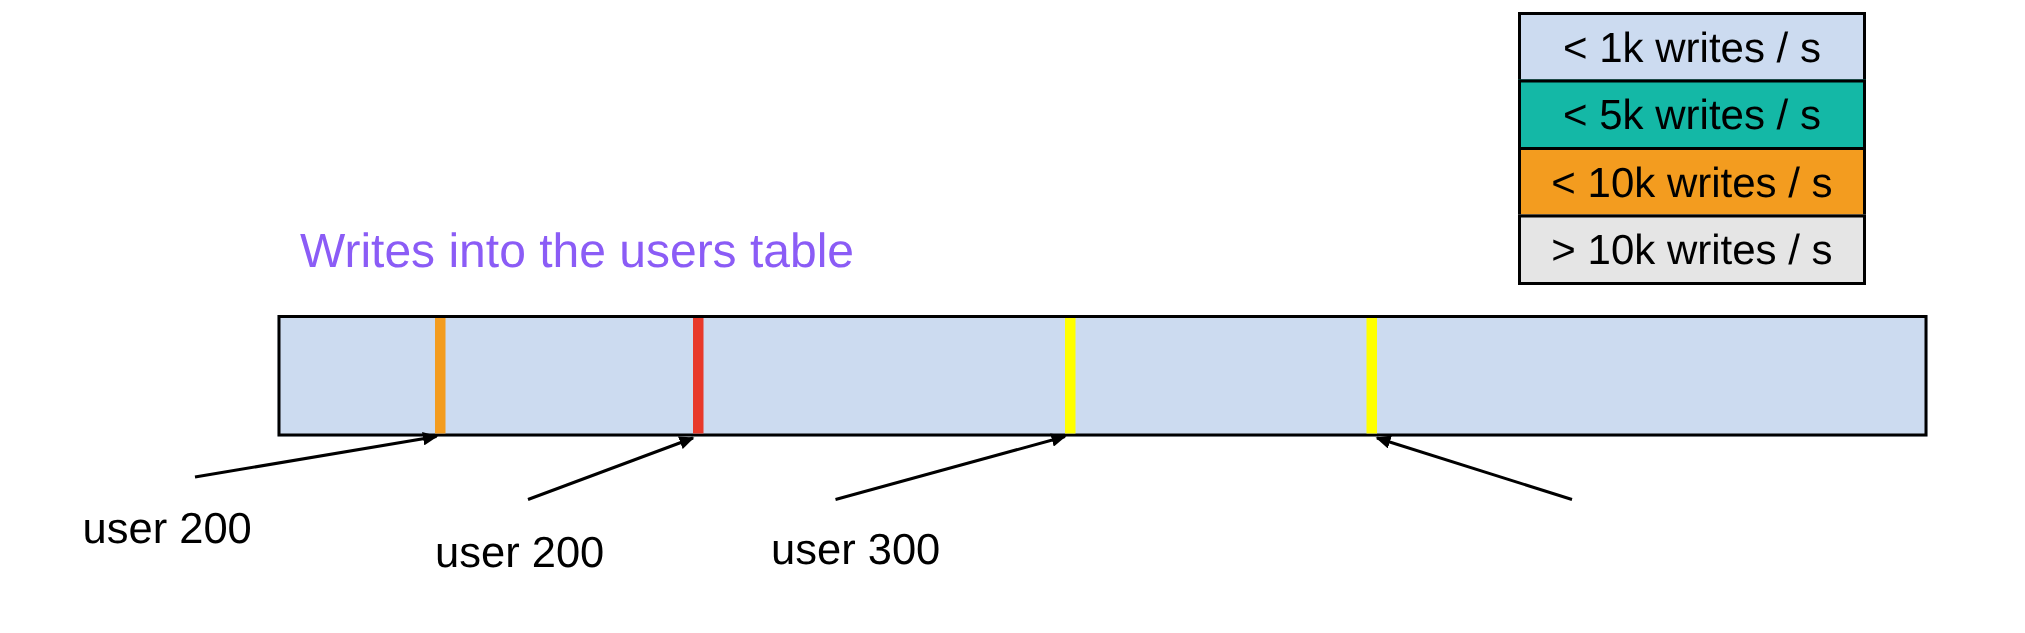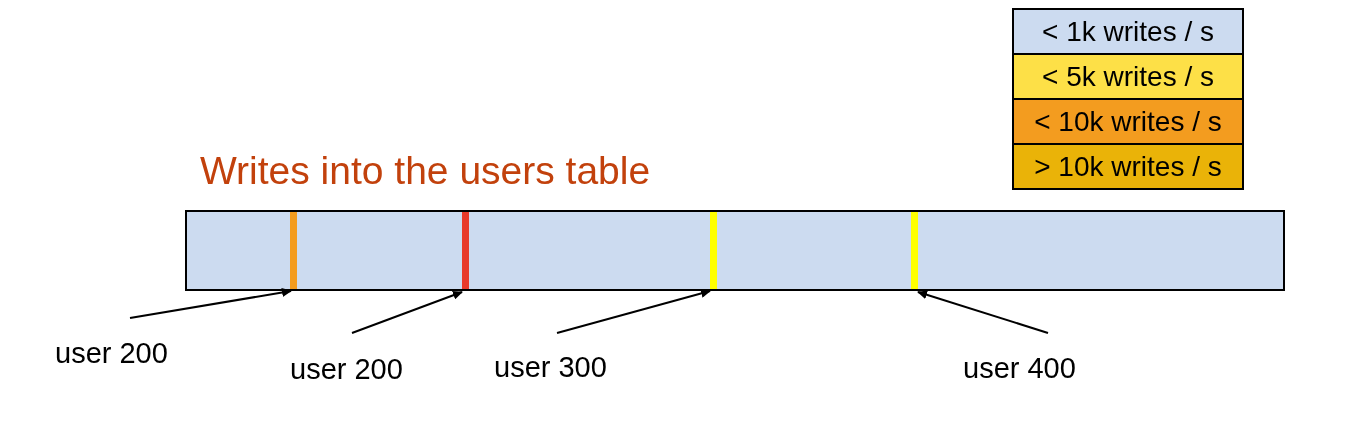--- a/index.html
+++ b/index.html
@@ -12,22 +12,22 @@
     position: relative;
     width: 1350px;
     height: 422px;
     background: #ffffff;
     overflow: hidden;
   }
   .title {
     position: absolute;
     left: 200px;
     top: 149px;
-    font-size: 39px;
-    color: #c2410c;
+    font-size: 32px;
+    color: #8b5cf6;
     white-space: nowrap;
   }
   .legend {
     position: absolute;
     left: 1012px;
     top: 8px;
     width: 232px;
     border-radius: 18px;
   }
   .legend-row {
@@ -72,35 +72,35 @@
     pointer-events: none;
   }
   .user-label {
     position: absolute;
     font-size: 29px;
     color: #000000;
     white-space: nowrap;
   }
   .user-label-1 { left: 55px;  top: 337px; }
   .user-label-2 { left: 290px; top: 353px; }
-  .user-label-3 { left: 494px; top: 351px; }
+  .user-label-3 { left: 514px; top: 351px; }
   .user-label-4 { left: 963px; top: 352px; }
 </style>
 </head>
 <body>
 
 <div class="canvas">
 
   <div class="title">Writes into the users table</div>
 
   <div class="legend">
     <div class="legend-row" style="background: rgb(204, 219, 240);">&lt; 1k writes / s</div>
-    <div class="legend-row" style="background: #fde047;">&lt; 5k writes / s</div>
+    <div class="legend-row" style="background: #14b8a6;">&lt; 5k writes / s</div>
     <div class="legend-row" style="background: rgb(243, 156, 31); text-align: center;">&lt; 10k writes / s</div>
-    <div class="legend-row" style="background: #eab308;">&gt; 10k writes / s</div>
+    <div class="legend-row" style="background: #e5e5e5;">&gt; 10k writes / s</div>
   </div>
 
   <div class="table-bar" style="background: rgb(204, 219, 240);">
     <div class="stripe stripe-1" style="background: rgb(243, 156, 31);"></div>
     <div class="stripe stripe-2" style="background: rgb(232, 57, 42);"></div>
     <div class="stripe stripe-3" style="background: rgb(255, 255, 0);"></div>
     <div class="stripe stripe-4" style="background: rgb(255, 255, 0);"></div>
   </div>
 
   <svg class="arrows" viewBox="0 0 1350 422" xmlns="http://www.w3.org/2000/svg">
@@ -111,15 +111,14 @@
     </defs>
     <line x1="130" y1="318" x2="291" y2="291" stroke="#000000" stroke-width="2" marker-end="url(#arrowhead)"></line>
     <line x1="352" y1="333" x2="462" y2="292" stroke="#000000" stroke-width="2" marker-end="url(#arrowhead)"></line>
     <line x1="557" y1="333" x2="710" y2="291" stroke="#000000" stroke-width="2" marker-end="url(#arrowhead)"></line>
     <line x1="1048" y1="333" x2="918" y2="292" stroke="#000000" stroke-width="2" marker-end="url(#arrowhead)"></line>
   </svg>
 
   <div class="user-label user-label-1">user 200</div>
   <div class="user-label user-label-2">user 200</div>
   <div class="user-label user-label-3">user 300</div>
-  <div class="user-label user-label-4">user 400</div>
 
 </div>
 
 </body></html>

